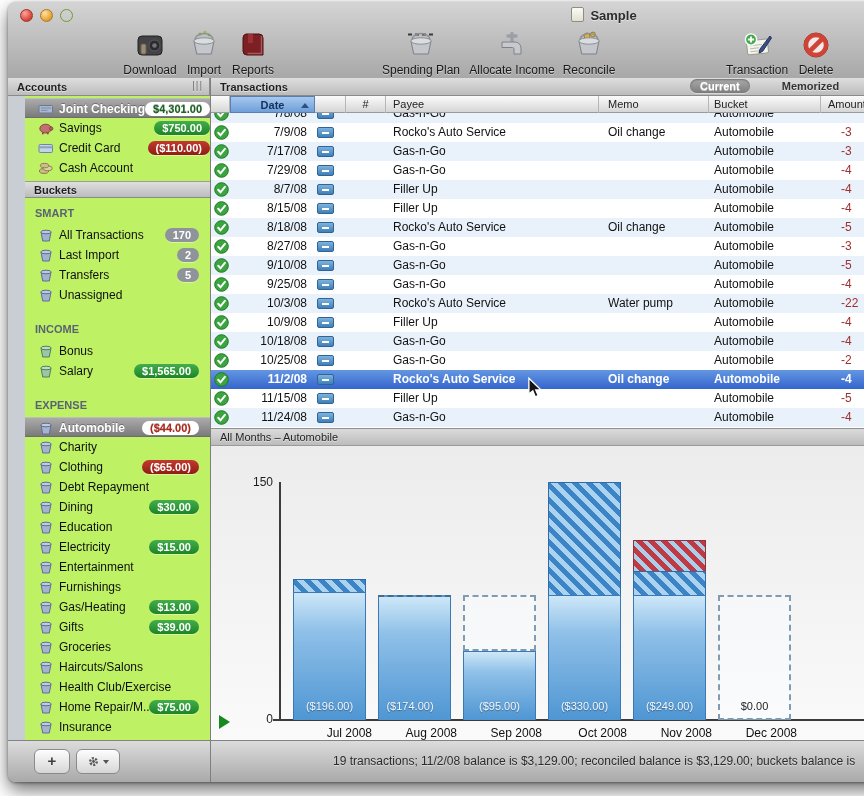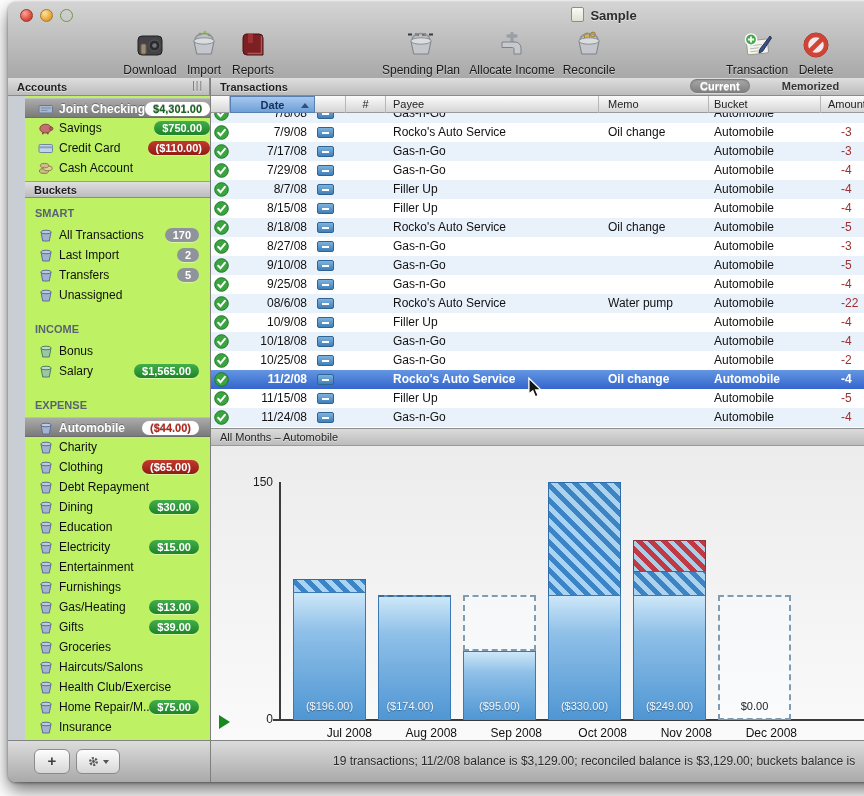--- a/index.html
+++ b/index.html
@@ -530,21 +530,21 @@
           <span class="cell c-payee">Gas-n-Go</span>
           <span class="cell c-memo"></span>
           <span class="cell c-bucket">Automobile</span>
           <span class="cell c-amount">-4</span>
         </div>
         <div class="trow">
           <span class="cell c-check"><svg width="15" height="15" viewBox="0 0 15 15">
               <circle cx="7.5" cy="7.5" r="6.8" fill="#3aa53f" stroke="#1f7a26"></circle>
               <path d="M4.2 7.8 l2.3 2.5 L10.9 4.8" stroke="#fff" stroke-width="2" fill="none" stroke-linecap="round"></path>
             </svg></span>
-          <span class="cell c-date">08/6/08</span>
+          <span class="cell c-date">10/3/08</span>
           <span class="cell c-flag">
             <span class="flagbox"></span>
           </span>
           <span class="cell c-payee">Rocko's Auto Service</span>
           <span class="cell c-memo">Water pump</span>
           <span class="cell c-bucket">Automobile</span>
           <span class="cell c-amount">-22</span>
         </div>
         <div class="trow">
           <span class="cell c-check"><svg width="15" height="15" viewBox="0 0 15 15">

